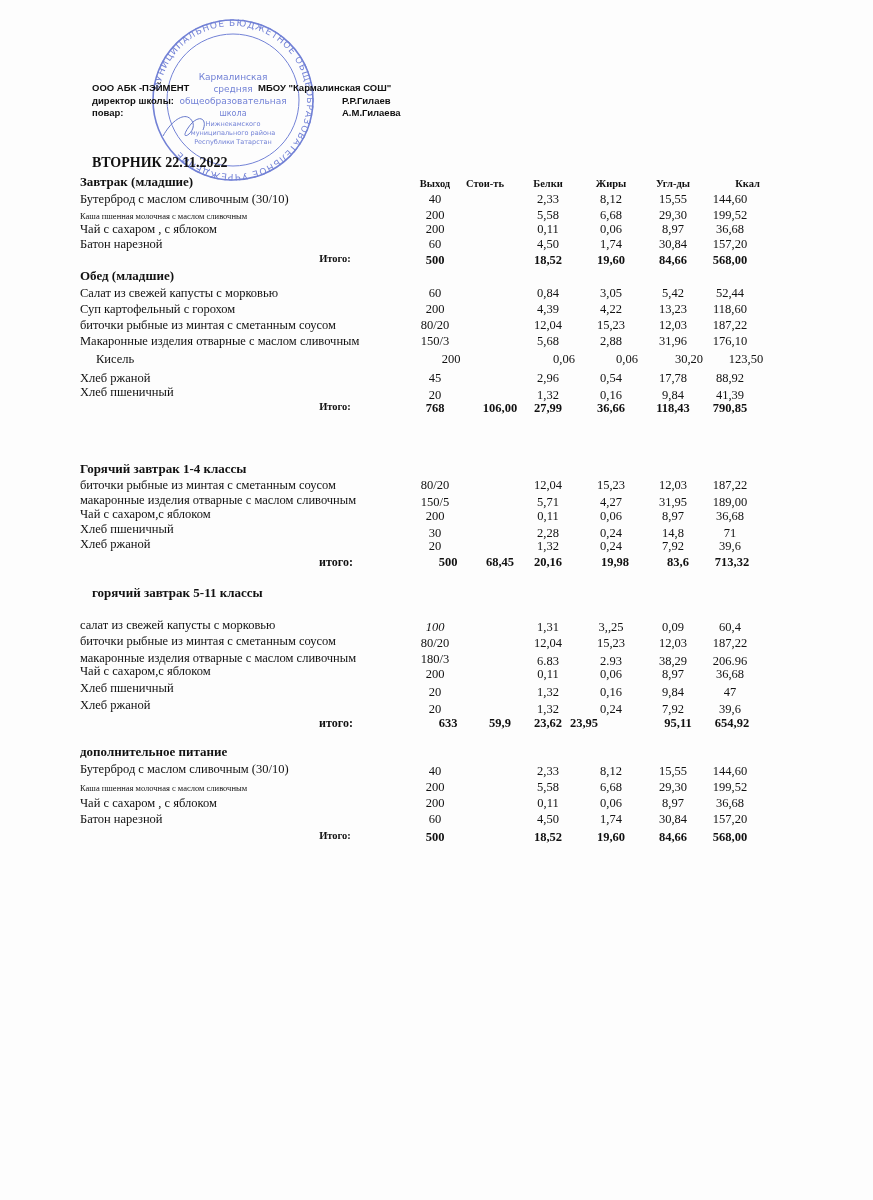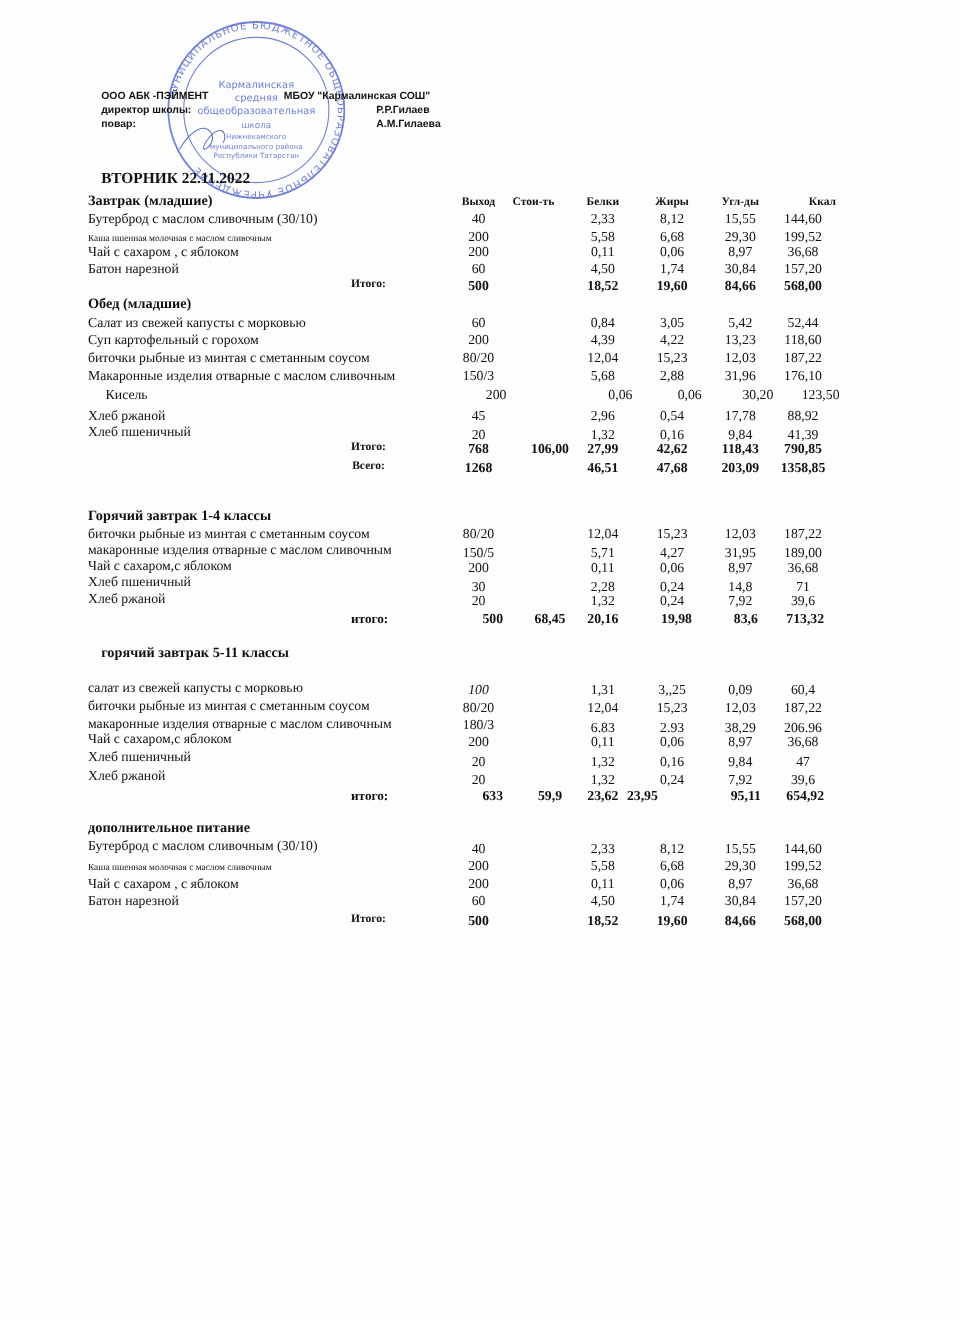--- a/index.html
+++ b/index.html
@@ -241,31 +241,23 @@
     <span class="cell c-prot" style="top:3px;">1,32</span>
     <span class="cell c-fat" style="top:3px;">0,16</span>
     <span class="cell c-carb" style="top:3px;">9,84</span>
     <span class="cell c-kcal" style="top:3px;">41,39</span>
   </div>
   <div class="row total" style="top:401px;">
     <span class="total-label" style="left:295px;">Итого:</span>
     <span class="cell c-out">768</span>
     <span class="cell c-cost" style="left:470px;">106,00</span>
     <span class="cell c-prot">27,99</span>
-    <span class="cell c-fat">42,62</span>
+    <span class="cell c-fat">36,66</span>
     <span class="cell c-carb">118,43</span>
     <span class="cell c-kcal">790,85</span>
-  </div>
-  <div class="row total" style="top:418px;">
-    <span class="total-label" style="left:295px;">Всего:</span>
-    <span class="cell c-out">1268</span>
-    <span class="cell c-prot">46,51</span>
-    <span class="cell c-fat">47,68</span>
-    <span class="cell c-carb">203,09</span>
-    <span class="cell c-kcal">1358,85</span>
   </div>
 
   <div class="sec-title" style="top:461px;">Горячий завтрак 1-4 классы</div>
 
   <div class="row" style="top:478px;">
     <span class="name">биточки рыбные из минтая с сметанным соусом</span>
     <span class="cell c-out">80/20</span>
     <span class="cell c-prot">12,04</span>
     <span class="cell c-fat">15,23</span>
     <span class="cell c-carb">12,03</span>

